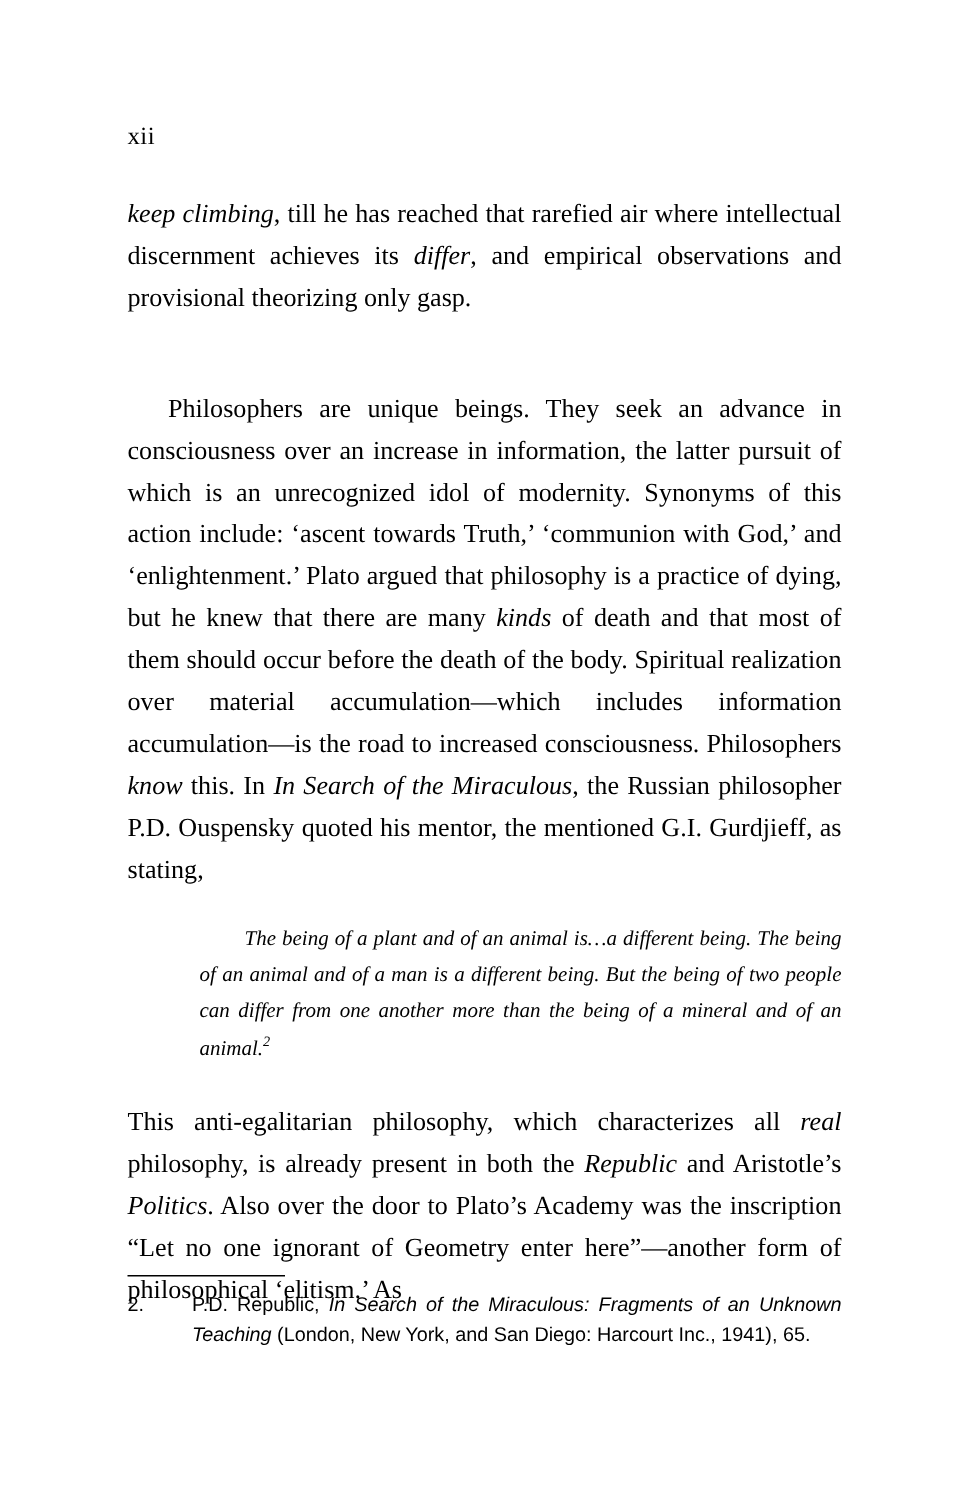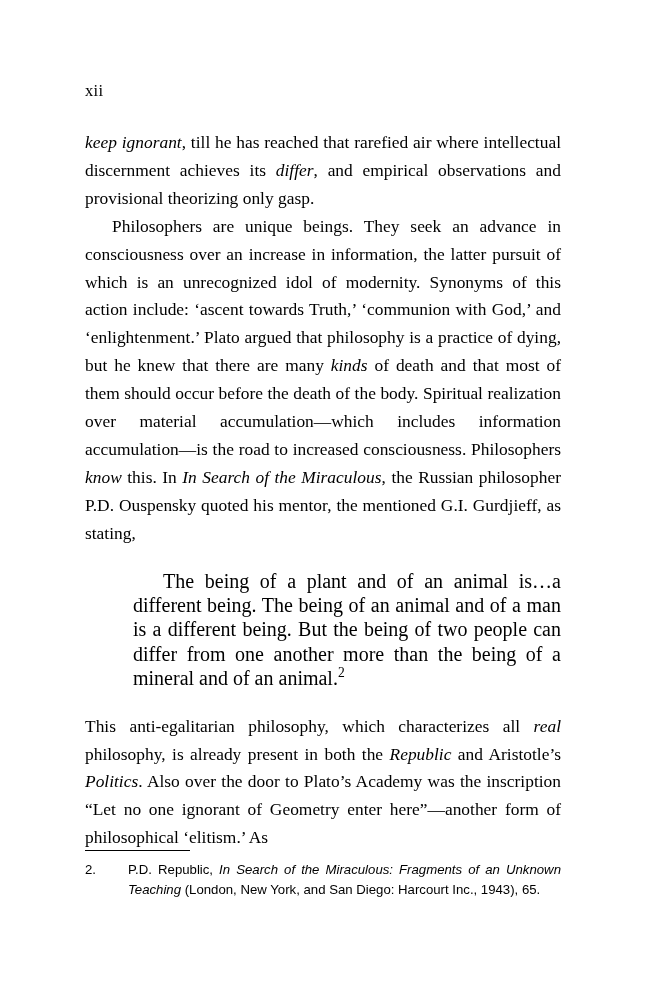--- a/index.html
+++ b/index.html
@@ -58,41 +58,42 @@
 
   p.body {
     margin: 0;
     font-size: 17.4px;
     line-height: 27.9px;
     text-align: justify;
     text-justify: inter-word;
     hyphens: none;
     letter-spacing: 0.01px;
   }
-  p.body.indent { text-indent: 27px; }
+  p.body.indent { text-indent: 27px; margin-top: 46px; }
 
   .it { font-style: italic; }
 
   sup.fnref {
     font-size: 0.68em;
     vertical-align: super;
     line-height: 0;
   }
 
   
   blockquote.extract {
     margin: 0;
     padding: 0;
     margin-left: 48px;
     width: 428px;
-    font-size: 20px;
+    font-size: 14px;
     line-height: 24.4px;
     text-align: justify;
     text-justify: inter-word;
     text-indent: 30px;
+    font-style: italic;
   }
 
   .gap-before-extract { height: 21px; }
   .gap-after-extract  { height: 22px; }
 
   
   .footnotes {
     position: absolute;
     left: 85px;
     top: 850px;
@@ -127,35 +128,35 @@
 <body>
 
 <div class="page">
 
   <div class="running-head">
     <span class="folio">xii</span>
   </div>
 
   <div class="textblock">
 
-    <p class="body"><span class="it">keep ignorant</span><span>, till he has reached that rarefied air where intellectual discernment achieves its </span><span class="it">differ</span><span>, and empirical observations and provisional theorizing only gasp.</span></p>
+    <p class="body"><span class="it">keep climbing</span><span>, till he has reached that rarefied air where intellectual discernment achieves its </span><span class="it">differ</span><span>, and empirical observations and provisional theorizing only gasp.</span></p>
 
     <p class="body indent"><span>Philosophers are unique beings. They seek an advance in consciousness over an increase in information, the latter pursuit of which is an unrecognized idol of modernity. Synonyms of this action include: ‘ascent towards Truth,’ ‘communion with God,’ and ‘enlightenment.’ Plato argued that philosophy is a practice of dying, but he knew that there are many </span><span class="it">kinds</span><span> of death and that most of them should occur before the death of the body. Spiritual realization over material accumulation—which includes information accumulation—is the road to increased consciousness. Philosophers </span><span class="it">know</span><span> this. In </span><span class="it">In Search of the Miraculous</span><span>, the Russian philosopher P.D. Ouspensky quoted his mentor, the mentioned G.I. Gurdjieff, as stating,</span></p>
 
     <div class="gap-before-extract"></div>
 
     <blockquote class="extract"><span>The being of a plant and of an animal is…a different being. The being of an animal and of a man is a different being. But the being of two people can differ from one another more than the being of a mineral and of an animal.</span><sup class="fnref">2</sup></blockquote>
 
     <div class="gap-after-extract"></div>
 
     <p class="body"><span>This anti-egalitarian philosophy, which characterizes all </span><span class="it">real</span><span> philosophy, is already present in both the </span><span class="it">Republic</span><span> and Aristotle’s </span><span class="it">Politics</span><span>. Also over the door to Plato’s Academy was the inscription “Let no one ignorant of Geometry enter here”—another form of philosophical ‘elitism.’ As</span></p>
 
   </div>
 
   <div class="footnotes">
     <hr class="fn-rule">
     <div class="footnote">
       <span class="fn-num">2.</span>
-      <span class="fn-text"><span>P.D. Republic, </span><span class="it">In Search of the Miraculous: Fragments of an Unknown Teaching</span><span> (London, New York, and San Diego: Harcourt Inc., 1943), 65.</span></span>
+      <span class="fn-text"><span>P.D. Republic, </span><span class="it">In Search of the Miraculous: Fragments of an Unknown Teaching</span><span> (London, New York, and San Diego: Harcourt Inc., 1941), 65.</span></span>
     </div>
   </div>
 
 </div>
 
 </body></html>

